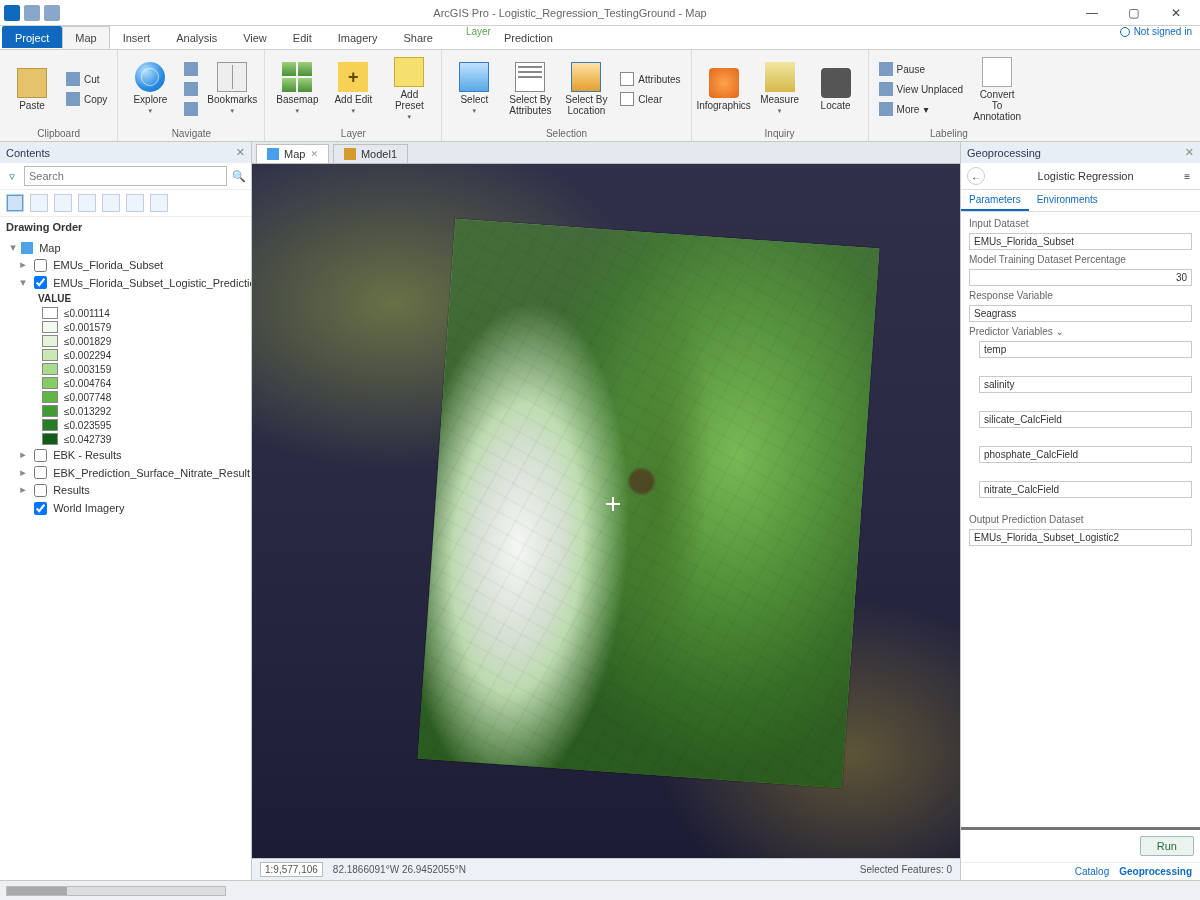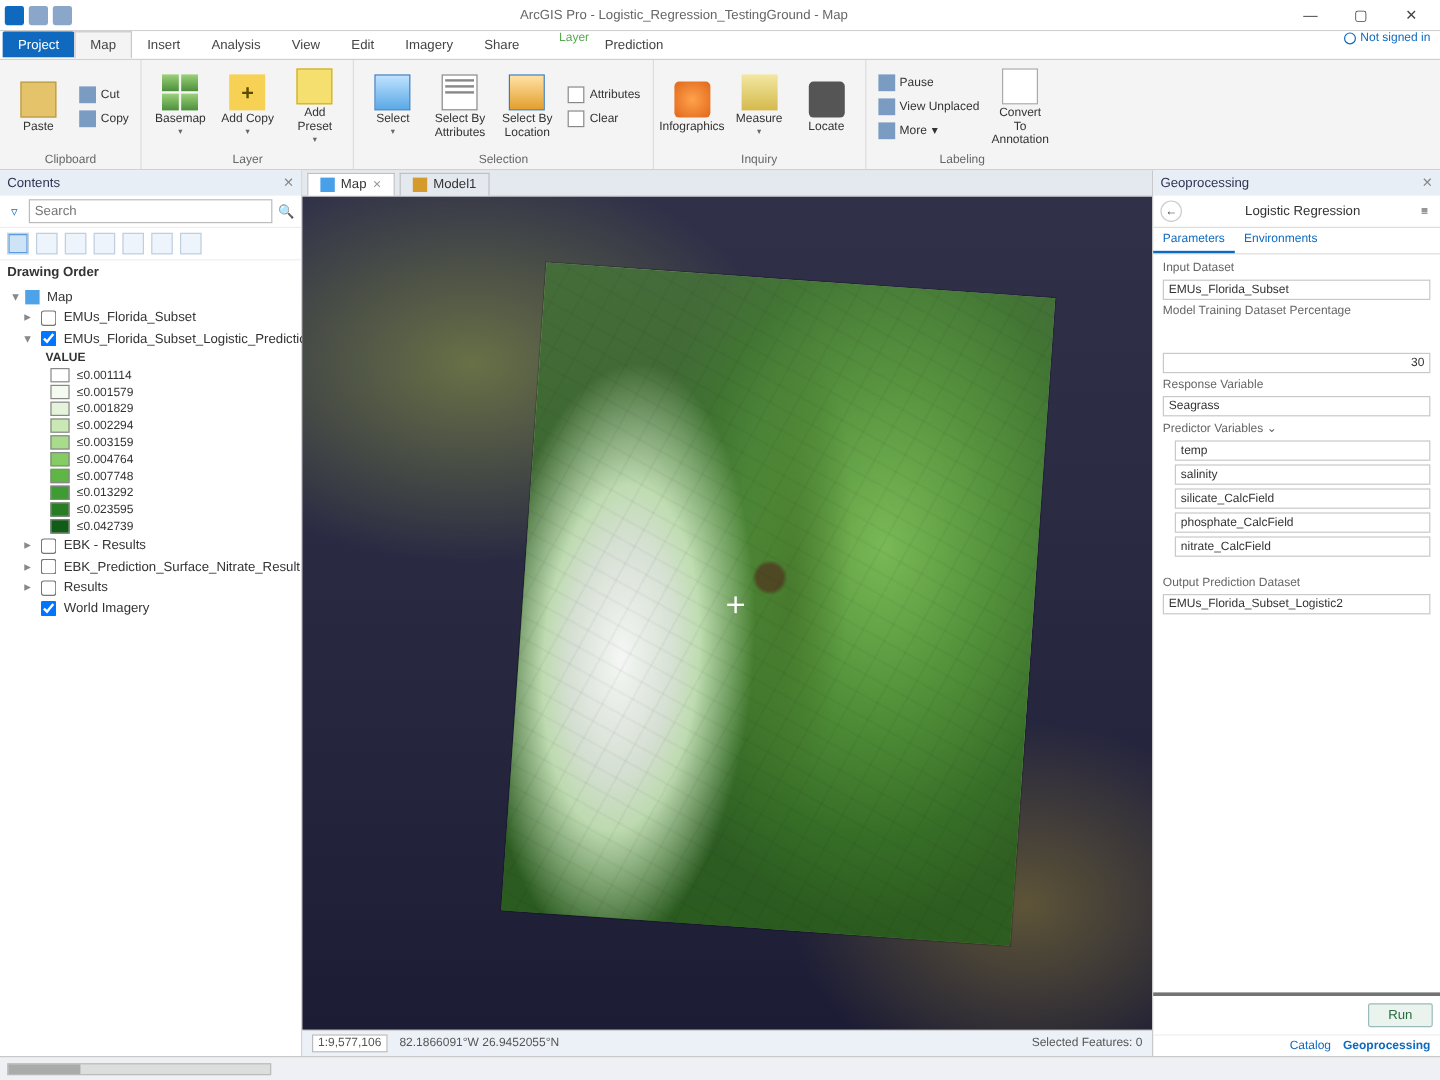--- a/index.html
+++ b/index.html
@@ -219,36 +219,62 @@
           </div>
         <div class="rbtn-sm">
             <div class="ricon-s"></div>
             <span>Copy</span>
           </div>
       </div>
     </div>
     <div class="rgroup-label">Clipboard</div>
   </div>
 
+  <div class="rgroup">
+    <div class="rgroup-body">
+      <div class="rbtn-lg">
+        <div class="ricon globe"></div>
+        <span>Explore</span>
+          <span class="dd">▾</span>
+      </div>
+      <div class="rcol">
+        <div class="rbtn-sm">
+            <div class="ricon-s"></div>
+          </div>
+        <div class="rbtn-sm">
+            <div class="ricon-s"></div>
+          </div>
+        <div class="rbtn-sm">
+            <div class="ricon-s"></div>
+          </div>
+      </div>
+      <div class="rbtn-lg">
+        <div class="ricon book"></div>
+        <span>Bookmarks</span>
+          <span class="dd">▾</span>
+      </div>
+    </div>
+    <div class="rgroup-label">Navigate</div>
+  </div>
 
   <div class="rgroup">
     <div class="rgroup-body">
       <div class="rbtn-lg">
         <div class="ricon grid4">
             <i></i>
             <i></i>
             <i></i>
             <i></i>
           </div>
         <span>Basemap</span>
           <span class="dd">▾</span>
       </div>
       <div class="rbtn-lg">
         <div class="ricon plus"></div>
-        <span>Add Copy</span>
+        <span>Add Edit</span>
           <span class="dd">▾</span>
       </div>
       <div class="rbtn-lg">
         <div class="ricon" style="background:#f4df6f;border:1px solid #c9ae35;"></div>
         <span>Add Preset</span>
           <span class="dd">▾</span>
       </div>
     </div>
     <div class="rgroup-label">Layer</div>
   </div>
@@ -462,28 +488,28 @@
       <div style="padding:0 4px;cursor:pointer;">≡</div>
     </div>
     <div class="gp-tabs">
       <div class="active">Parameters</div>
       <div>Environments</div>
     </div>
     <div class="gp-body">
       <div class="plabel">Input Dataset</div>
       <div class="pval">EMUs_Florida_Subset</div>
       <div class="plabel">Model Training Dataset Percentage</div>
-      <div class="pval" style="text-align:right;margin-top:25px;">30</div>
+      <div class="pval" style="text-align:right;">30</div>
       <div class="plabel">Response Variable</div>
       <div class="pval">Seagrass</div>
       <div class="plabel">
         <span>Predictor Variables</span>
         <span style="cursor:pointer;">⌄</span>
       </div>
-      <div id="predvars" style="display:flex;flex-direction:column;gap:3px;padding-left:10px;">
+      <div id="predvars" style="display:flex;flex-direction:column;gap:18px;padding-left:10px;">
           <div class="pval">temp</div>
           <div class="pval">salinity</div>
           <div class="pval">silicate_CalcField</div>
           <div class="pval">phosphate_CalcField</div>
           <div class="pval">nitrate_CalcField</div>
         </div>
       <div style="height:8px;"></div>
       <div class="plabel">Output Prediction Dataset</div>
       <div class="pval">EMUs_Florida_Subset_Logistic2</div>
     </div>

